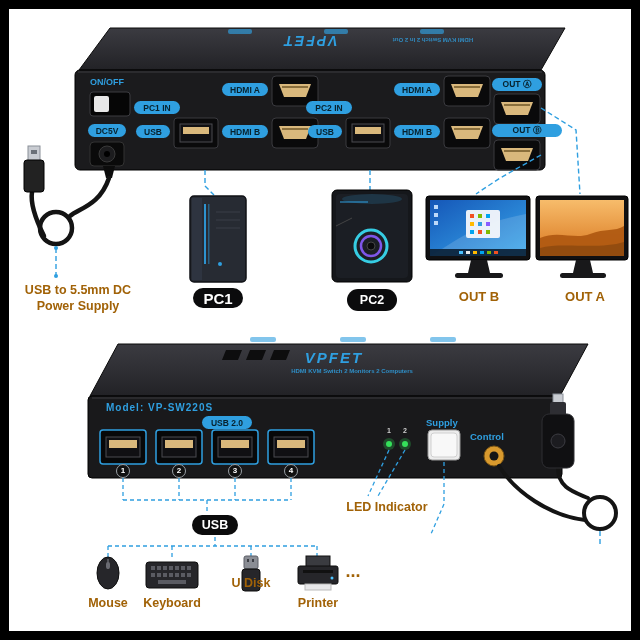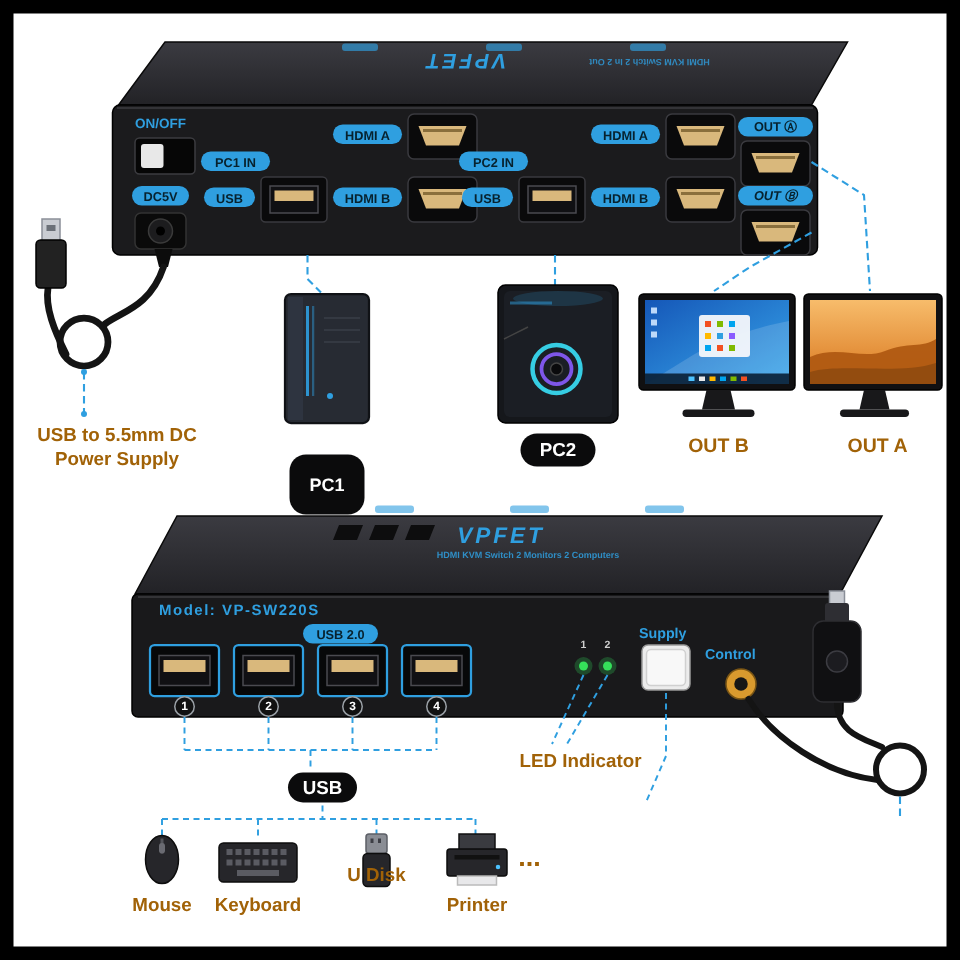--- a/index.html
+++ b/index.html
@@ -270,25 +270,25 @@
   <div class="pill" style="left:136px;top:125px;width:34px;height:13px;">USB</div>
   <div class="pill" style="left:222px;top:83px;width:46px;height:13px;">HDMI A</div>
   <div class="pill" style="left:222px;top:125px;width:46px;height:13px;">HDMI B</div>
 
   <div class="pill" style="left:306px;top:101px;width:46px;height:13px;">PC2 IN</div>
   <div class="pill" style="left:308px;top:125px;width:34px;height:13px;">USB</div>
   <div class="pill" style="left:394px;top:83px;width:46px;height:13px;">HDMI A</div>
   <div class="pill" style="left:394px;top:125px;width:46px;height:13px;">HDMI B</div>
 
   <div class="pill" style="left:492px;top:78px;width:50px;height:13px;">OUT Ⓐ</div>
-  <div class="pill" style="left:492px;top:124px;width:50px;height:13px;font-style:italic;">OUT Ⓑ</div>
+  <div class="pill" style="left:492px;top:124px;width:70px;height:13px;">OUT Ⓑ</div>
 
   <div class="callout pre" style="left:8px;top:283px;width:140px;">USB to 5.5mm DC
 Power Supply</div>
-  <div class="badge" style="left:193px;top:303px;width:50px;height:40px;font-size:12px;">PC1</div>
+  <div class="badge" style="left:193px;top:288px;width:50px;height:20px;font-size:15px;">PC1</div>
   <div class="badge" style="left:347px;top:289px;width:50px;height:22px;font-size:12.5px;">PC2</div>
   <div class="callout" style="left:444px;top:289px;width:70px;font-size:13px;">OUT B</div>
   <div class="callout" style="left:550px;top:289px;width:70px;font-size:13px;">OUT A</div>
 
   <div class="bluetext ctr" style="left:298px;top:349px;width:72px;font-size:15px;font-style:italic;letter-spacing:2px;">VPFET</div>
   <div class="bluetext ctr" style="left:282px;top:368px;width:140px;font-size:6px;opacity:.85;">HDMI KVM Switch 2 Monitors 2 Computers</div>
   <div class="bluetext" style="left:106px;top:402px;font-size:10px;letter-spacing:1px;">Model: VP-SW220S</div>
   <div class="pill" style="left:202px;top:416px;width:50px;height:13px;">USB 2.0</div>
   <div class="num" style="left:117px;top:466px;width:12px;font-size:8px;">1</div>
   <div class="num" style="left:173px;top:466px;width:12px;font-size:8px;">2</div>

